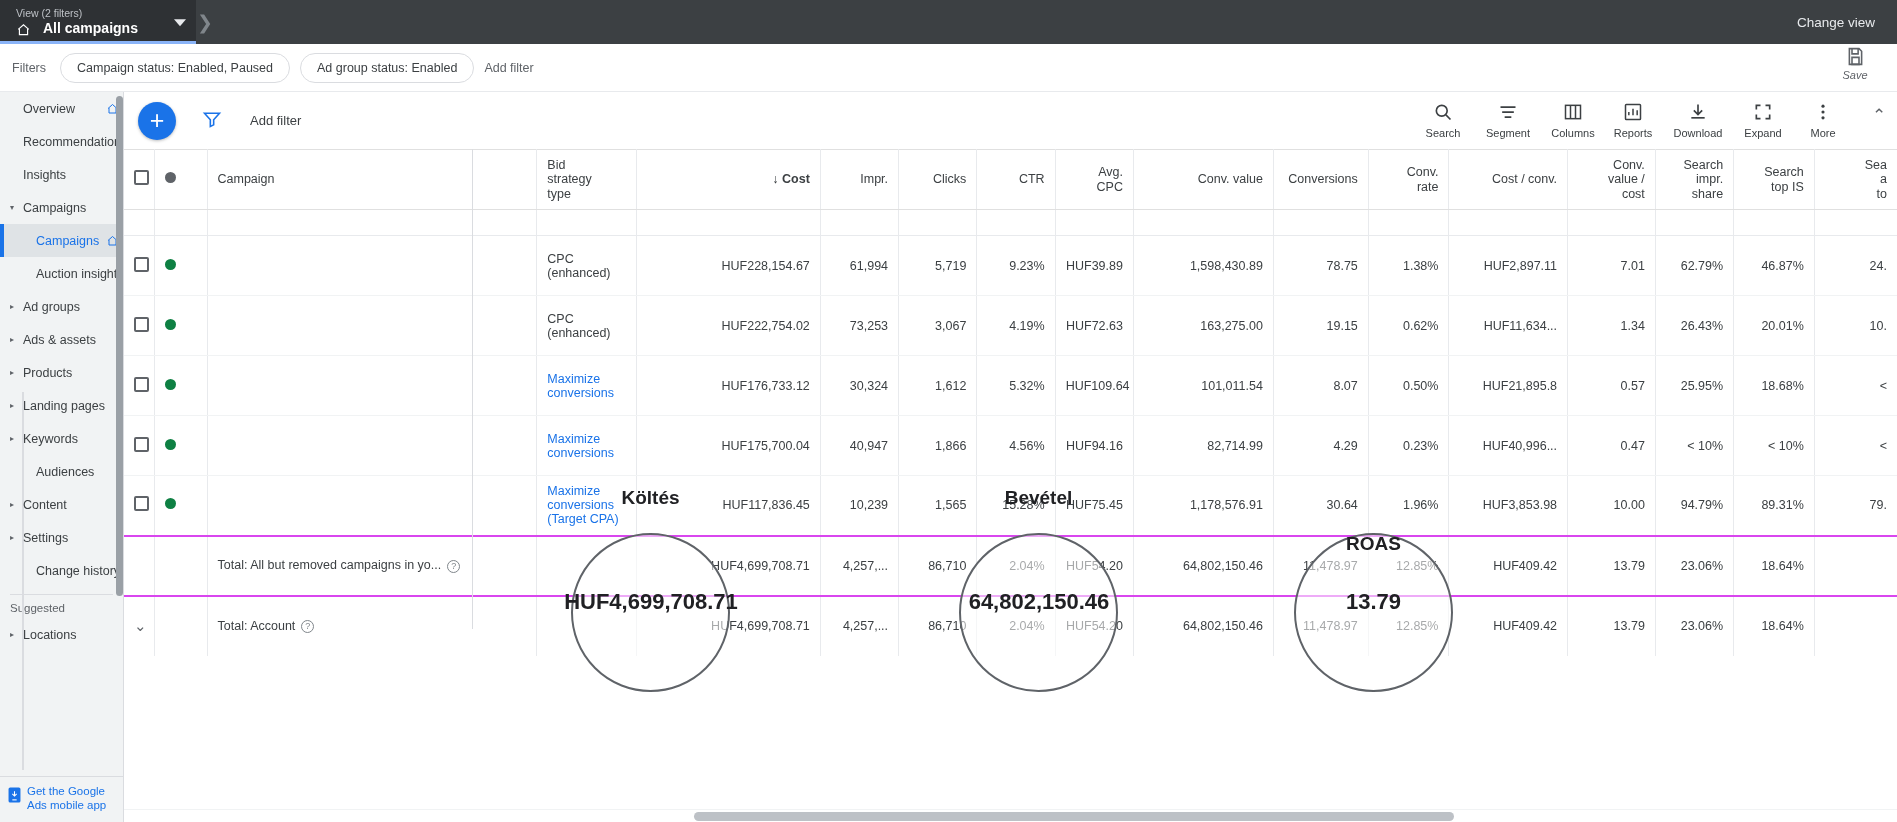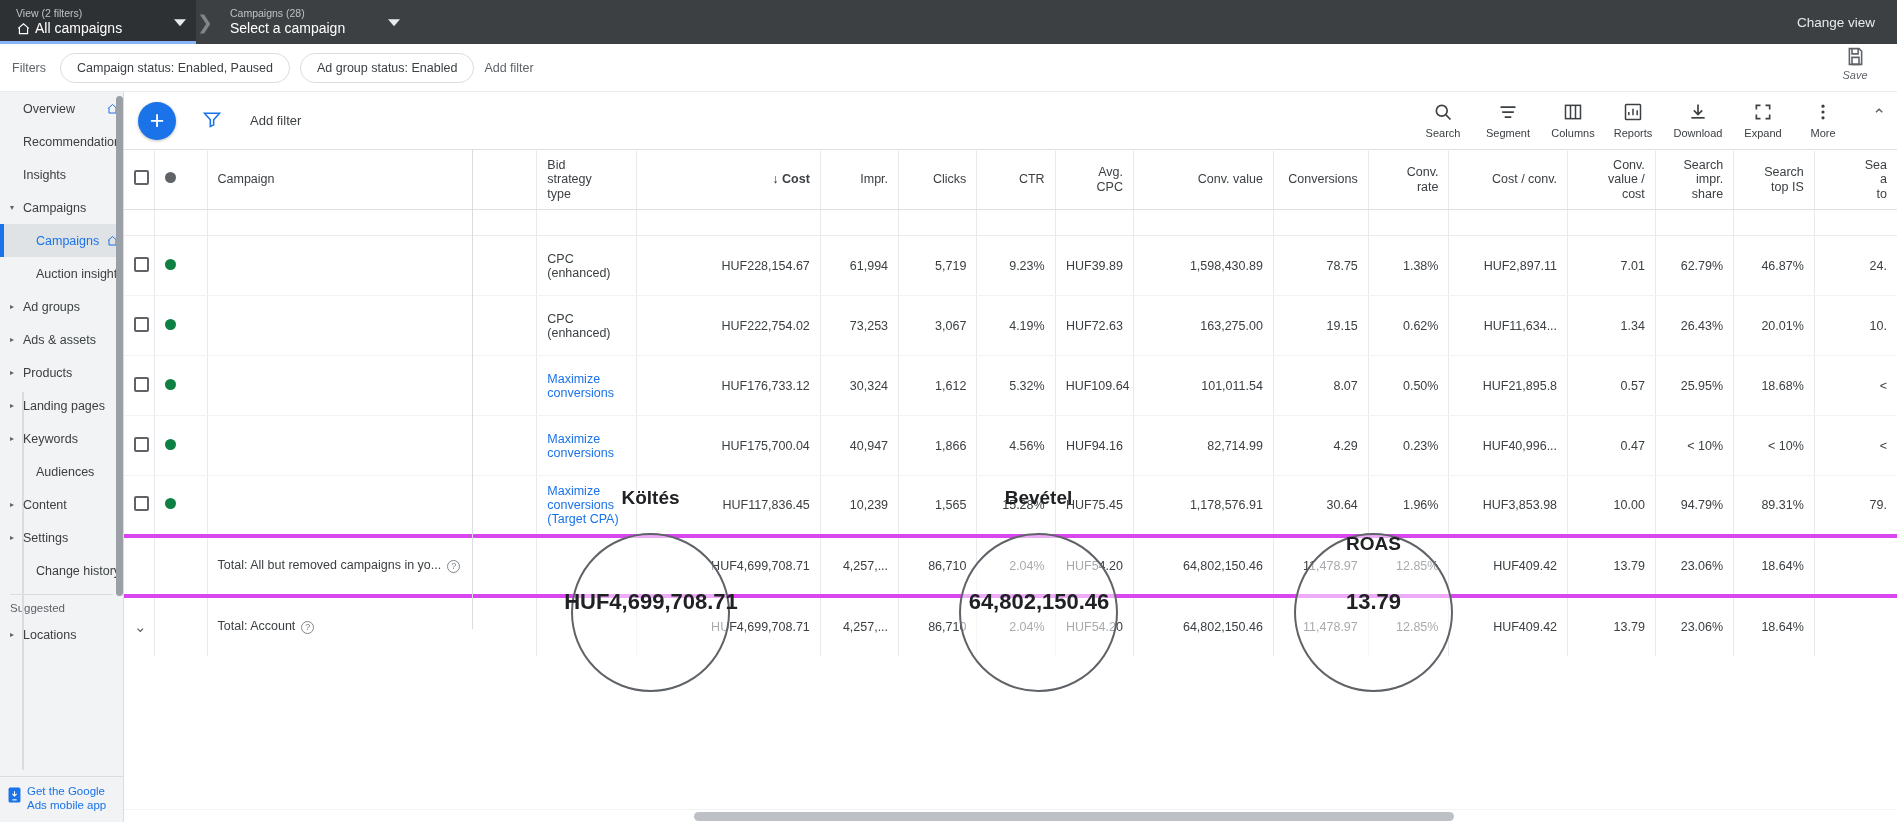--- a/index.html
+++ b/index.html
@@ -16,21 +16,21 @@
   }
   .view-chip {
     display: flex; flex-direction: column; justify-content: center;
     padding: 3px 14px 3px 16px; min-width: 196px;
     position: relative; cursor: pointer;
   }
   .view-chip.active { background: #2e3134; }
   .view-chip .vc-sub { font-size: 10.5px; color: #bdc1c6; line-height: 13px; }
   .view-chip .vc-main {
     font-size: 14px; color: #fff; line-height: 17px;
-    display: flex; align-items: center; gap: 4px; font-weight: 400;
+    display: flex; align-items: flex-end; gap: 12px; font-weight: 700;
   }
   .view-chip .underline {
     position: absolute; left: 0; right: 0; bottom: 0; height: 3px; background: #8ab4f8;
   }
   .chip-caret {
     position: absolute; right: 10px; top: 50%; transform: translateY(-40%);
     width: 0; height: 0; border-left: 6px solid transparent;
     border-right: 6px solid transparent; border-top: 7px solid #e8eaed;
   }
   .chev-sep {
@@ -163,21 +163,21 @@
     display: inline-block;
   }
   .dot-on {
     width: 11px; height: 11px; border-radius: 50%; background: #0e8043;
     display: inline-block;
   }
   .blue-link { color: #1a73e8; line-height: 14px; }
   td.bid { line-height: 14px; }
   .total-row td {
     background: #fff; font-size: 12.5px;
-    border-top: 4px solid #d946ef; border-bottom: 1px solid #e8eaed;
+    border-top: 2px solid #d946ef; border-bottom: 1px solid #e8eaed;
   }
   .acct-row td { border-bottom: none; }
   .help-ico {
     display: inline-block; width: 13px; height: 13px; border: 1px solid #80868b;
     border-radius: 50%; font-size: 9px; line-height: 11px; text-align: center;
     color: #80868b; margin-left: 6px; vertical-align: middle; cursor: pointer;
   }
   .expand-caret { color: #5f6368; font-size: 15px; cursor: pointer; }
 
   
@@ -227,25 +227,20 @@
             <path d="M3 11l9-8 9 8"></path>
             <path d="M5 10v10h14V10"></path>
           </svg>
       </span>
       <span>All campaigns</span>
     </div>
     <span class="chip-caret"></span>
     <span class="underline"></span>
   </div>
   <div class="chev-sep">❯</div>
-  <div class="view-chip">
-    <div class="vc-sub">Campaigns (28)</div>
-    <div class="vc-main">Select a campaign</div>
-    <span class="chip-caret"></span>
-  </div>
   <div class="change-view">Change view</div>
 </div>
 
 <div class="filterbar">
   <span class="flabel">Filters</span>
   <span class="pill">Campaign status: Enabled, Paused</span>
   <span class="pill">Ad group status: Enabled</span>
   <span class="addfilter-lnk">Add filter</span>
   <div class="save-btn">
     <span class="sv-ico">

